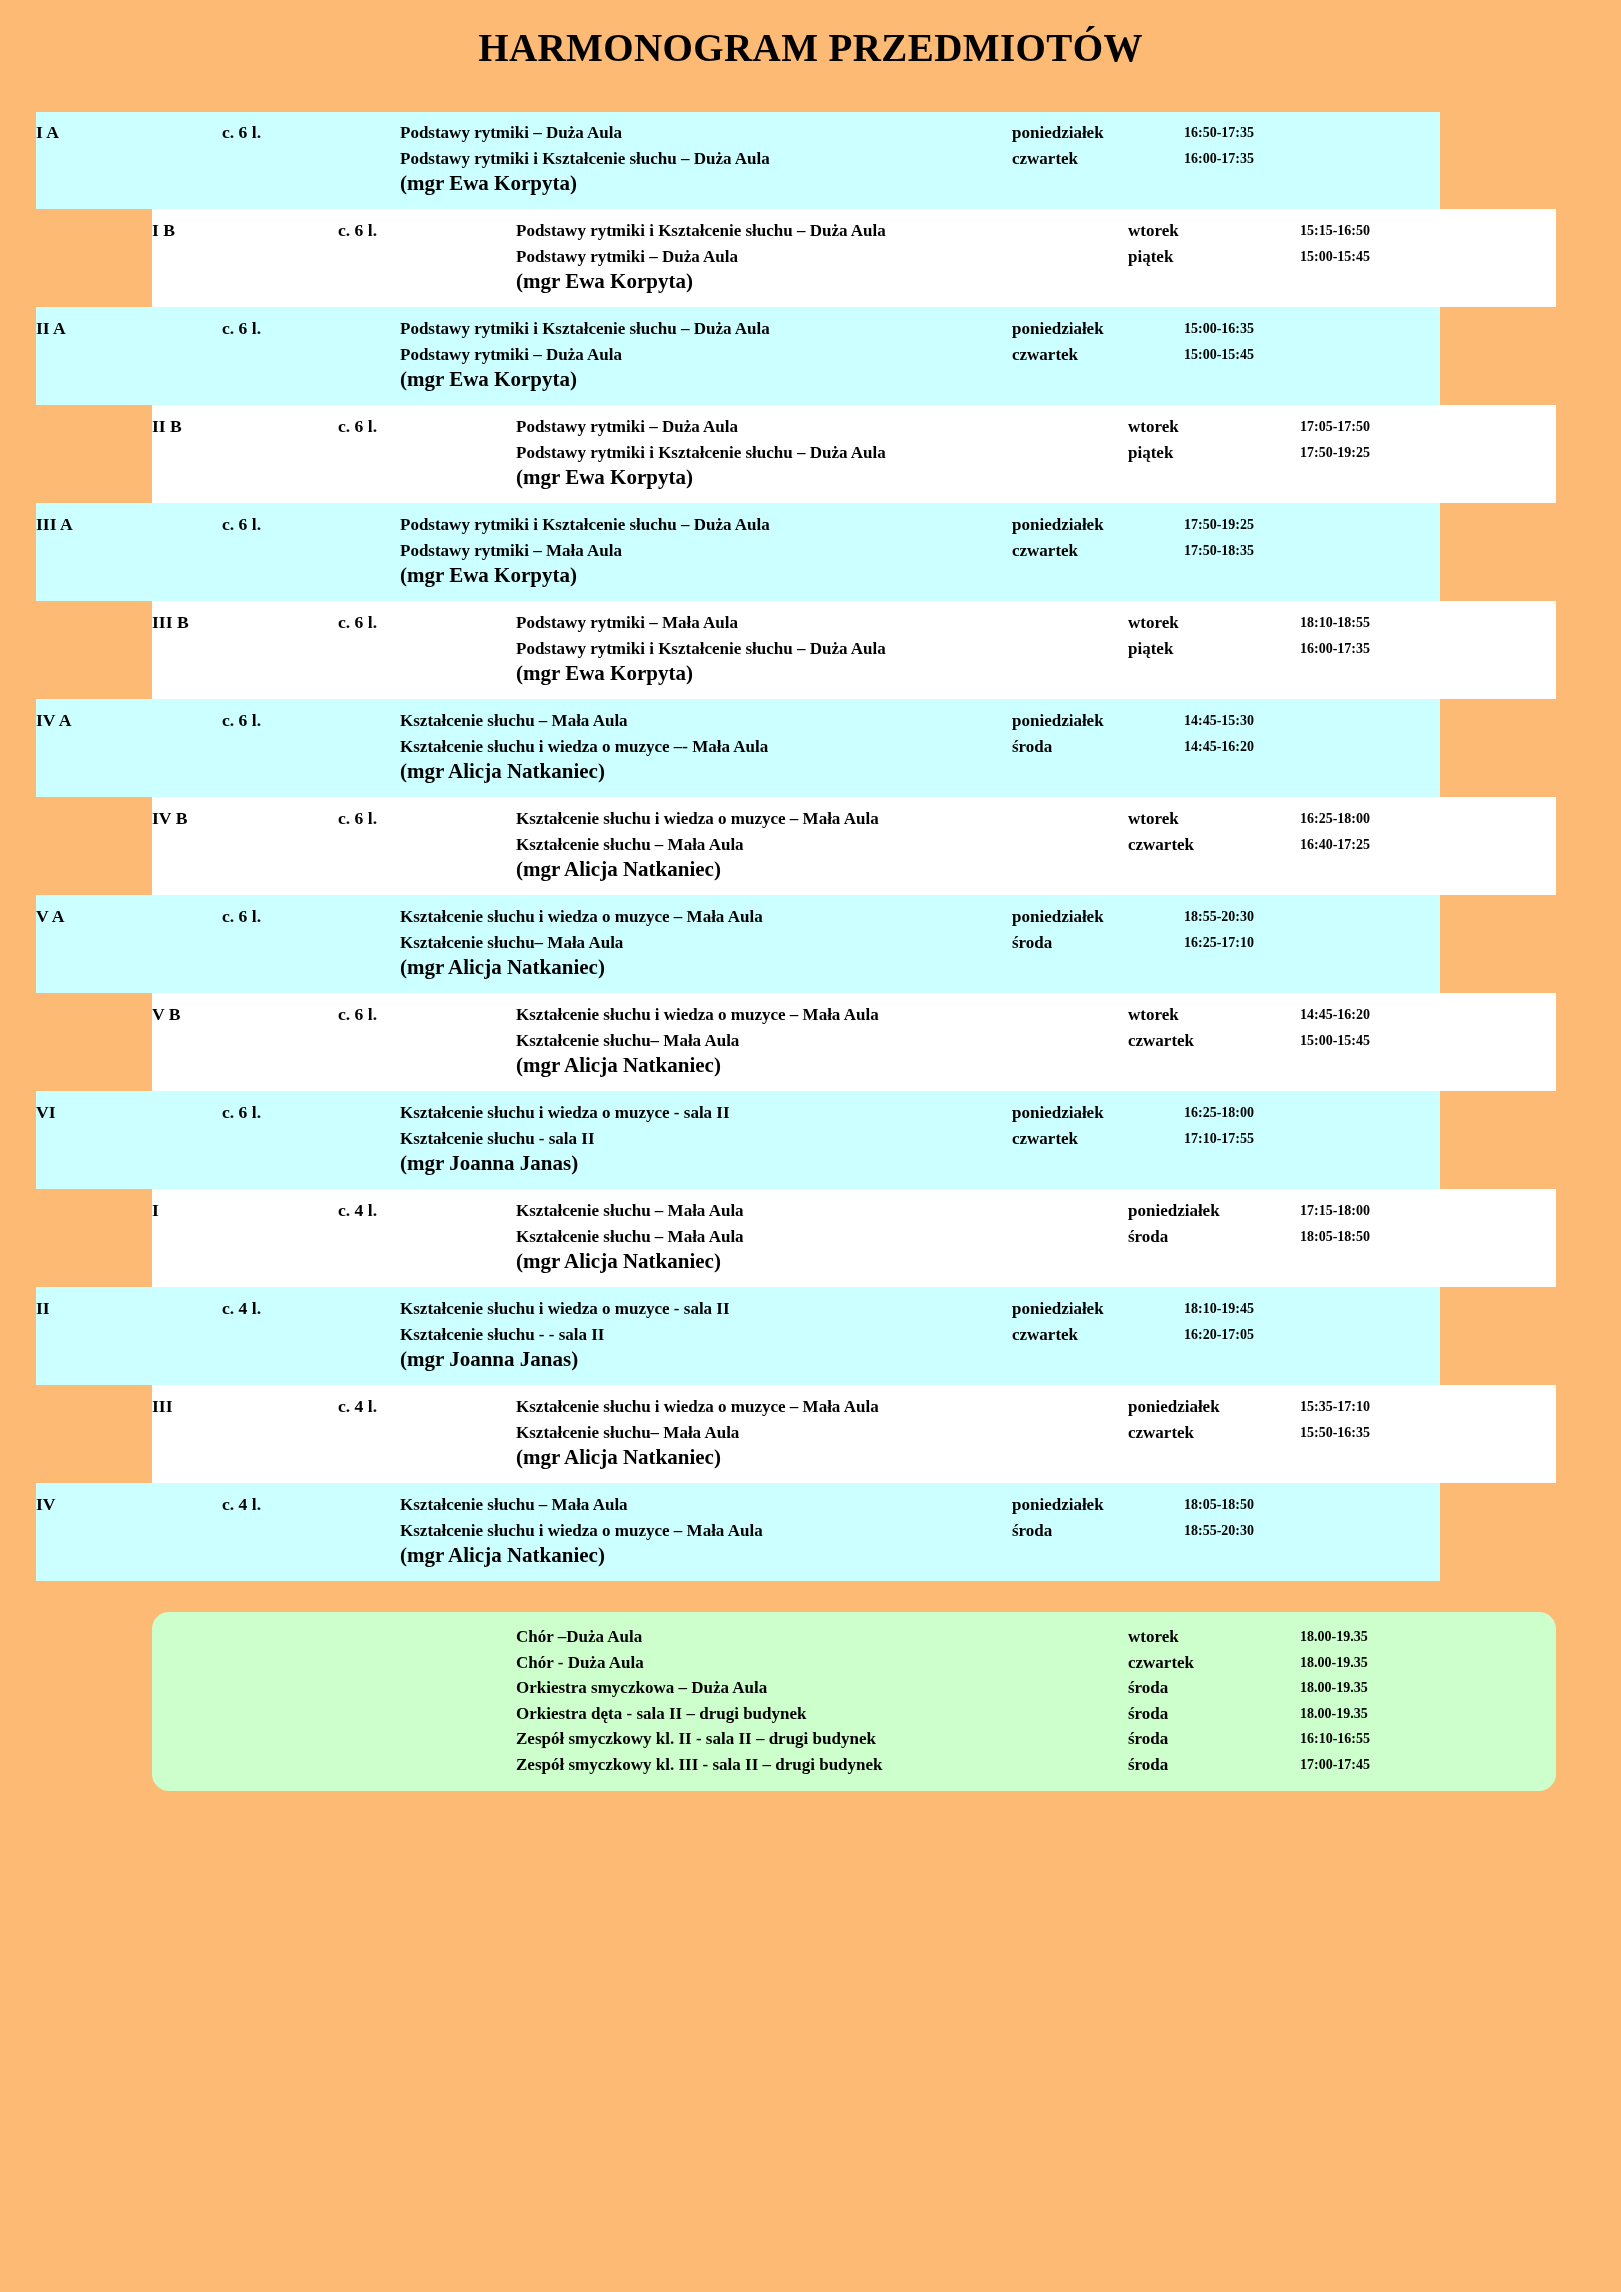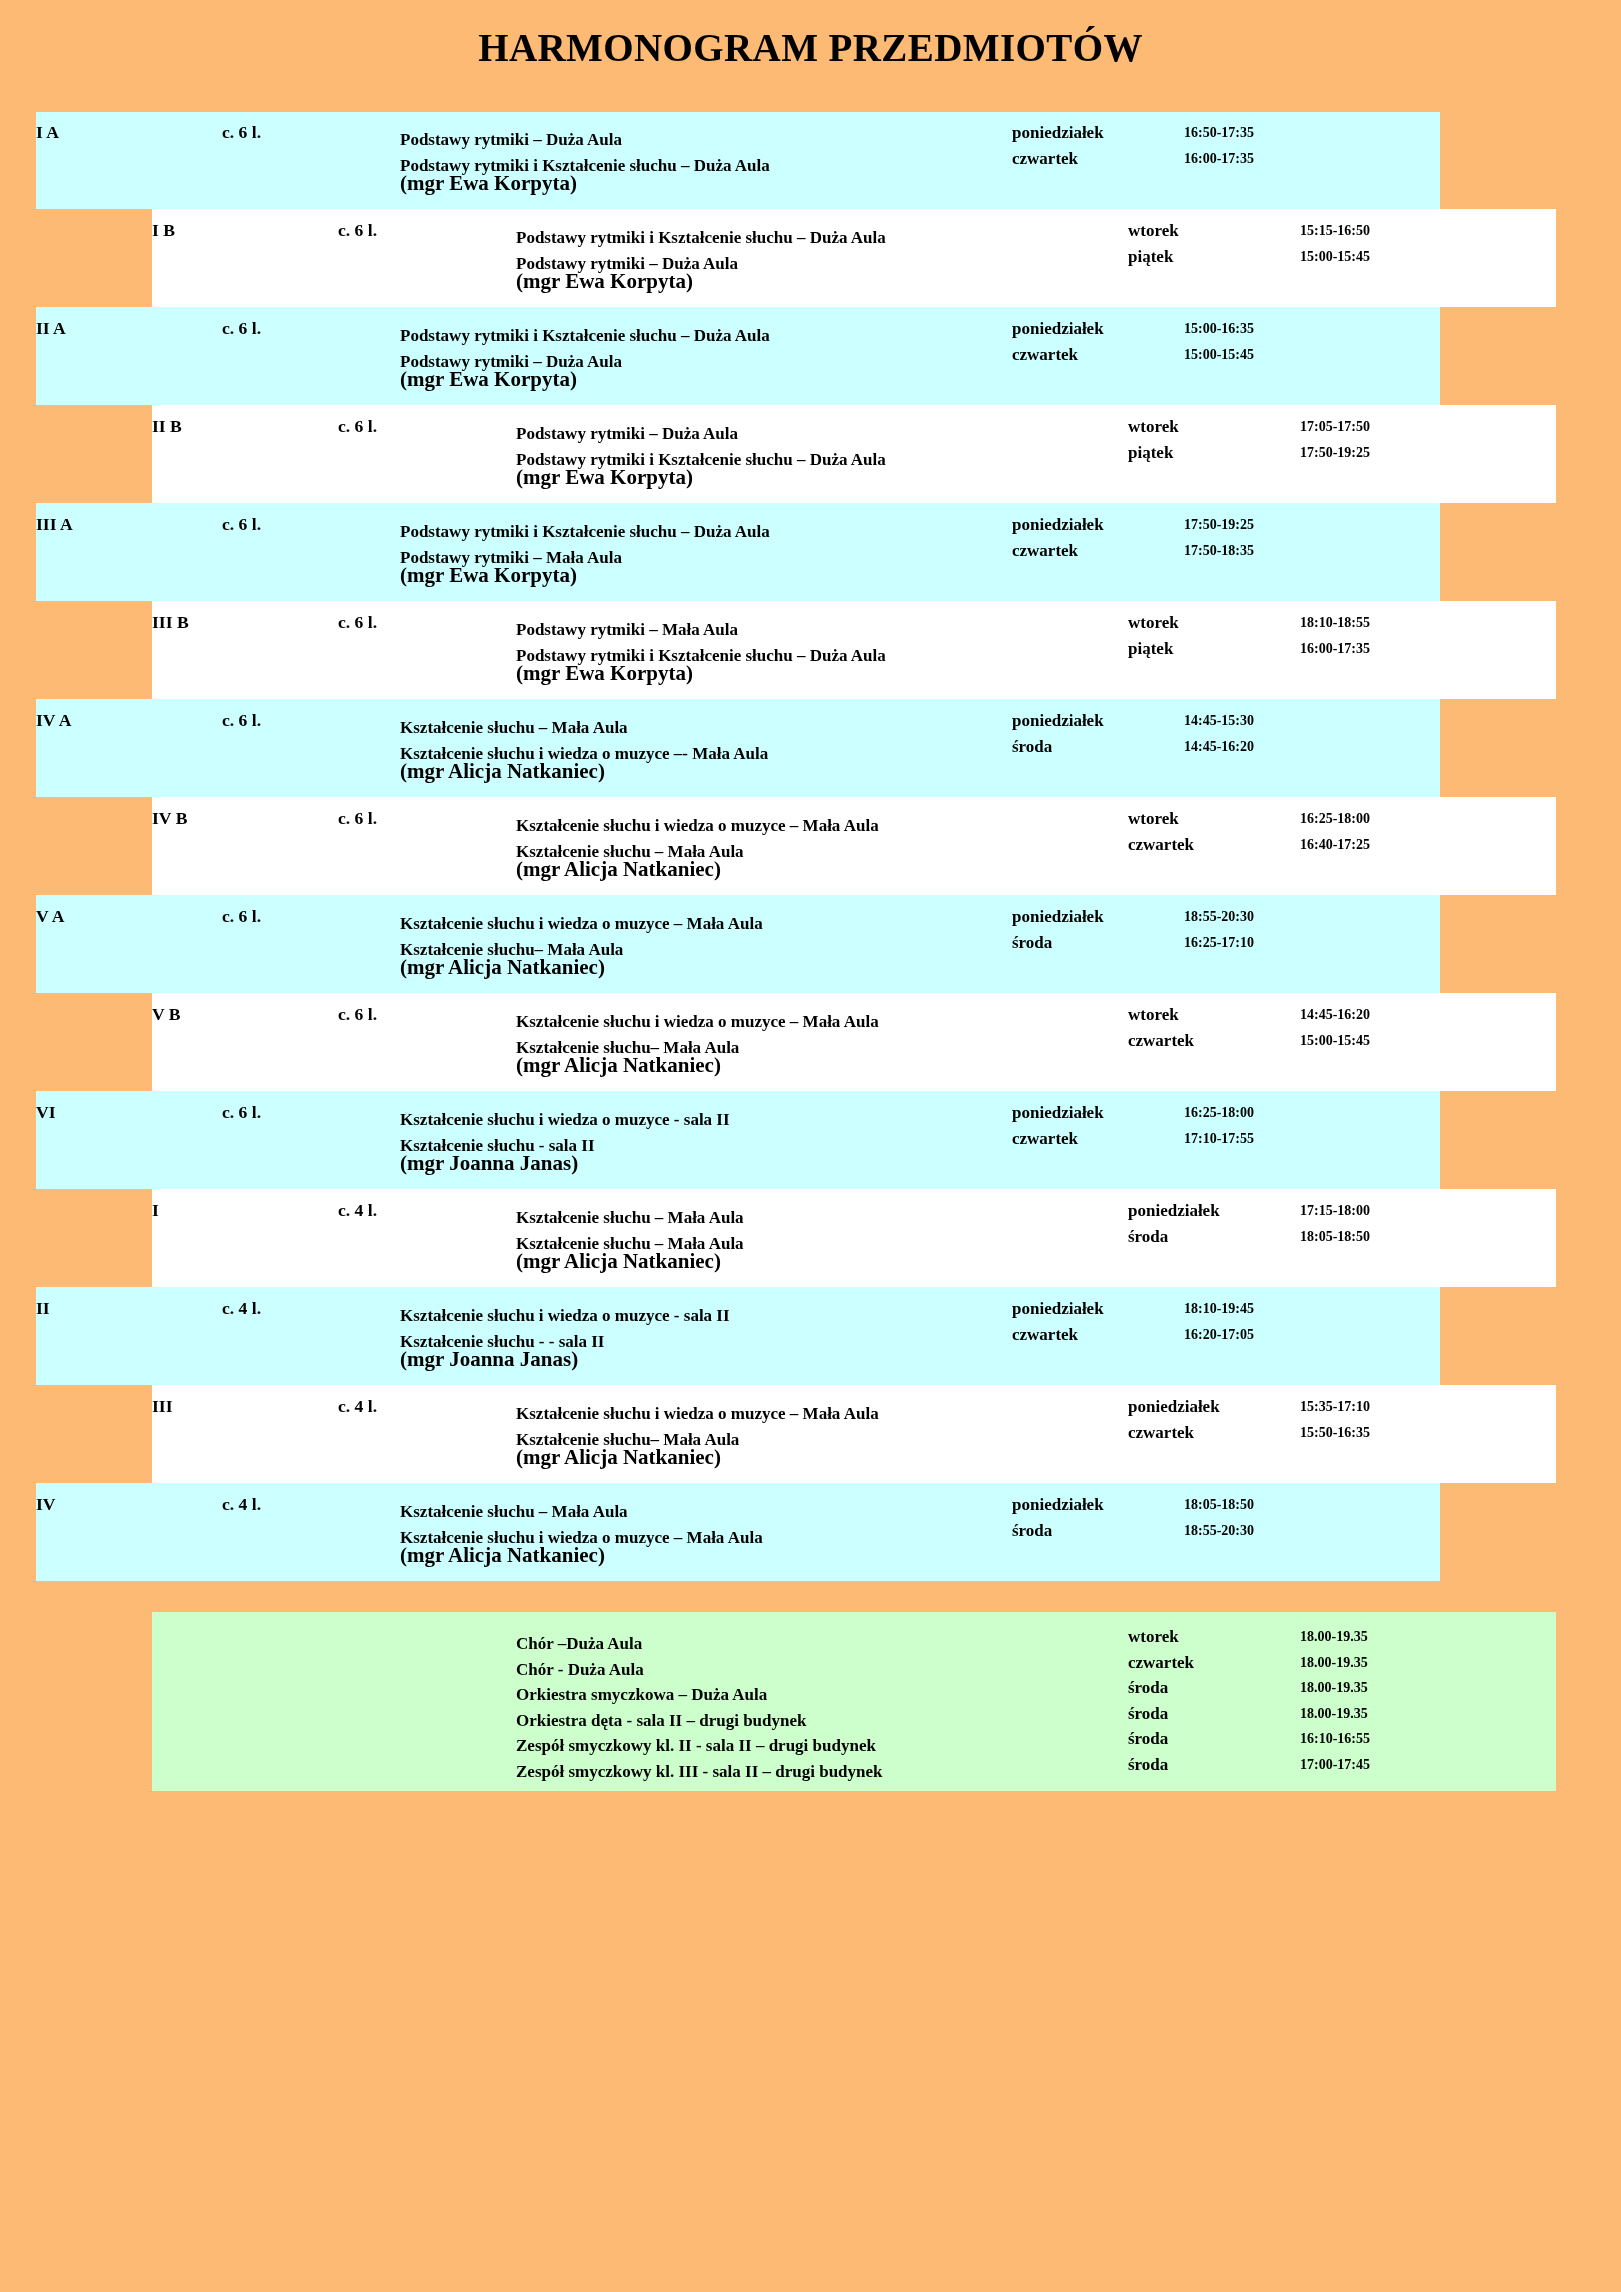--- a/index.html
+++ b/index.html
@@ -40,21 +40,21 @@
   .row {
     position: relative;
     width: 1404px;
     margin-left: 152px;
     box-sizing: border-box;
     padding: 8.8px 0 12.7px 0;
     display: block;
   }
   .row.shaded { background: #ccffff; margin-left: 36px; }
   .row.plain  { background: #ffffff; }
-  .row.green  { background: #ccffcc; padding: 11.8px 0 13.7px 0; }
+  .row.green  { background: #ccffcc; padding: 11.8px 0 13.7px 0; border-radius: 17px; }
 
   .row-inner {
     position: relative;
     display: block;
   }
 
   .cls {
     position: absolute;
     left: 0;
     top: 0;
@@ -77,21 +77,21 @@
     position: relative;
   }
   .lrow {
     position: relative;
     height: 25.5px;
     line-height: 25.5px;
   }
   .subj {
     position: absolute;
     left: 0;
-    top: 7px;
+    top: 0;
     font-weight: bold;
     font-size: 17px;
     white-space: nowrap;
   }
   .day {
     position: absolute;
     left: 612px;
     top: 0;
     font-weight: bold;
     font-size: 17px;

